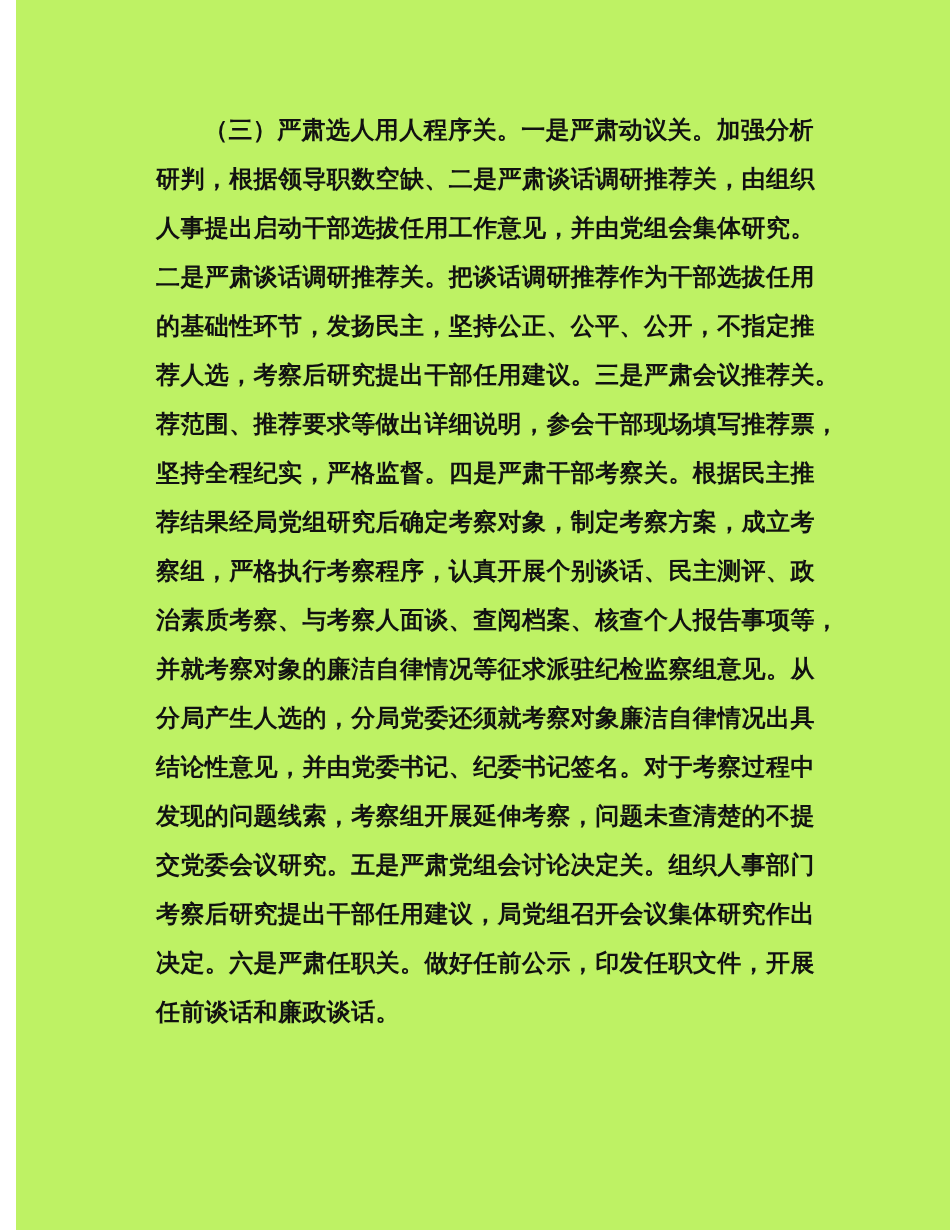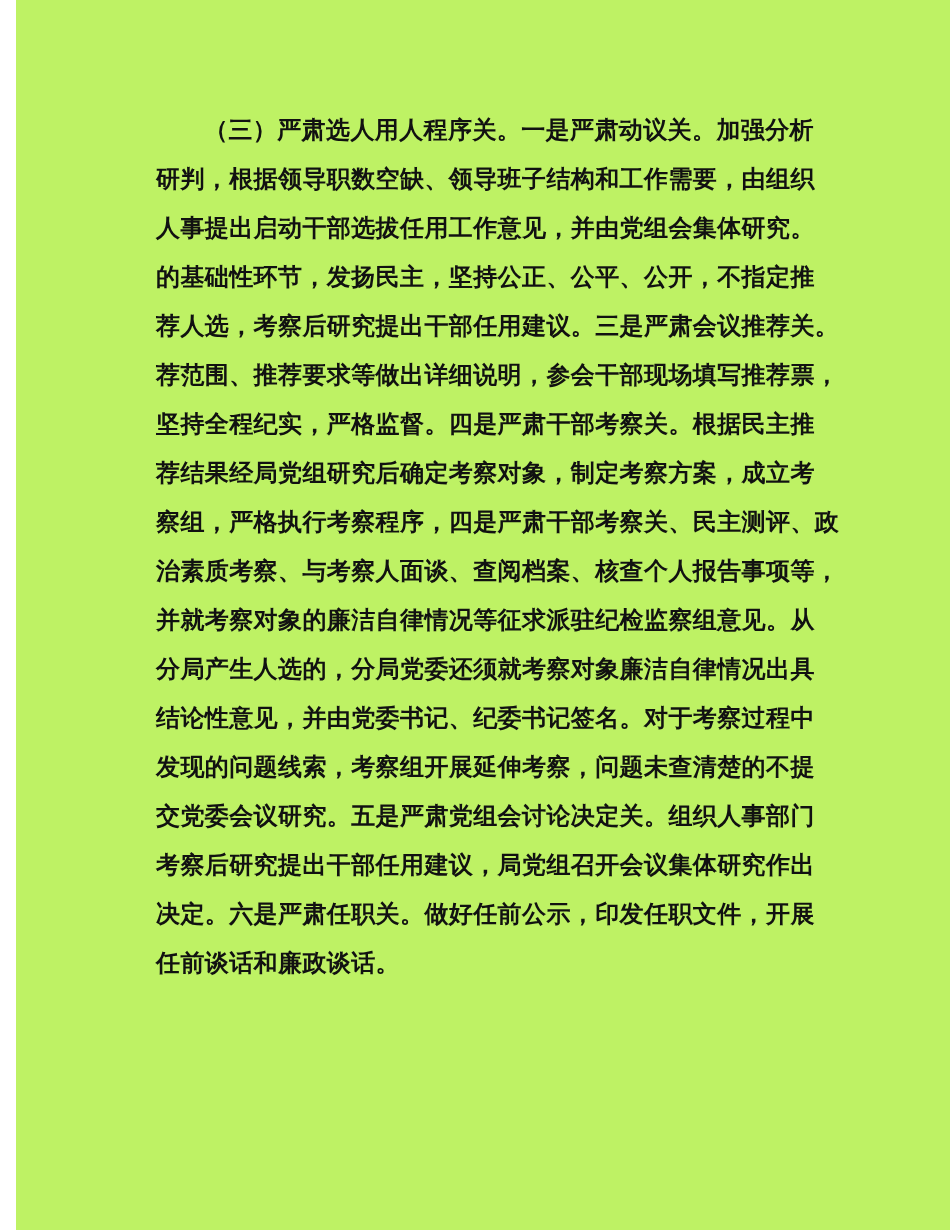--- a/index.html
+++ b/index.html
@@ -40,28 +40,29 @@
     .line.indent {
       padding-left: 48px;
     }
   </style>
 </head>
 <body>
 
 <div class="page">
   <div class="lines">
     <div class="line indent">（三）严肃选人用人程序关。一是严肃动议关。加强分析</div>
-    <div class="line">研判，根据领导职数空缺、领导班子结构和工作需要，由组织</div>
+    <div class="line">研判，根据领导职数空缺、二是严肃谈话调研推荐关，由组织</div>
     <div class="line">人事提出启动干部选拔任用工作意见，并由党组会集体研究。</div>
+    <div class="line">二是严肃谈话调研推荐关。把谈话调研推荐作为干部选拔任用</div>
     <div class="line">的基础性环节，发扬民主，坚持公正、公平、公开，不指定推</div>
     <div class="line">荐人选，考察后研究提出干部任用建议。三是严肃会议推荐关。</div>
     <div class="line">荐范围、推荐要求等做出详细说明，参会干部现场填写推荐票，</div>
     <div class="line">坚持全程纪实，严格监督。四是严肃干部考察关。根据民主推</div>
     <div class="line">荐结果经局党组研究后确定考察对象，制定考察方案，成立考</div>
-    <div class="line">察组，严格执行考察程序，四是严肃干部考察关、民主测评、政</div>
+    <div class="line">察组，严格执行考察程序，认真开展个别谈话、民主测评、政</div>
     <div class="line">治素质考察、与考察人面谈、查阅档案、核查个人报告事项等，</div>
     <div class="line">并就考察对象的廉洁自律情况等征求派驻纪检监察组意见。从</div>
     <div class="line">分局产生人选的，分局党委还须就考察对象廉洁自律情况出具</div>
     <div class="line">结论性意见，并由党委书记、纪委书记签名。对于考察过程中</div>
     <div class="line">发现的问题线索，考察组开展延伸考察，问题未查清楚的不提</div>
     <div class="line">交党委会议研究。五是严肃党组会讨论决定关。组织人事部门</div>
     <div class="line">考察后研究提出干部任用建议，局党组召开会议集体研究作出</div>
     <div class="line">决定。六是严肃任职关。做好任前公示，印发任职文件，开展</div>
     <div class="line">任前谈话和廉政谈话。</div>
   </div>

